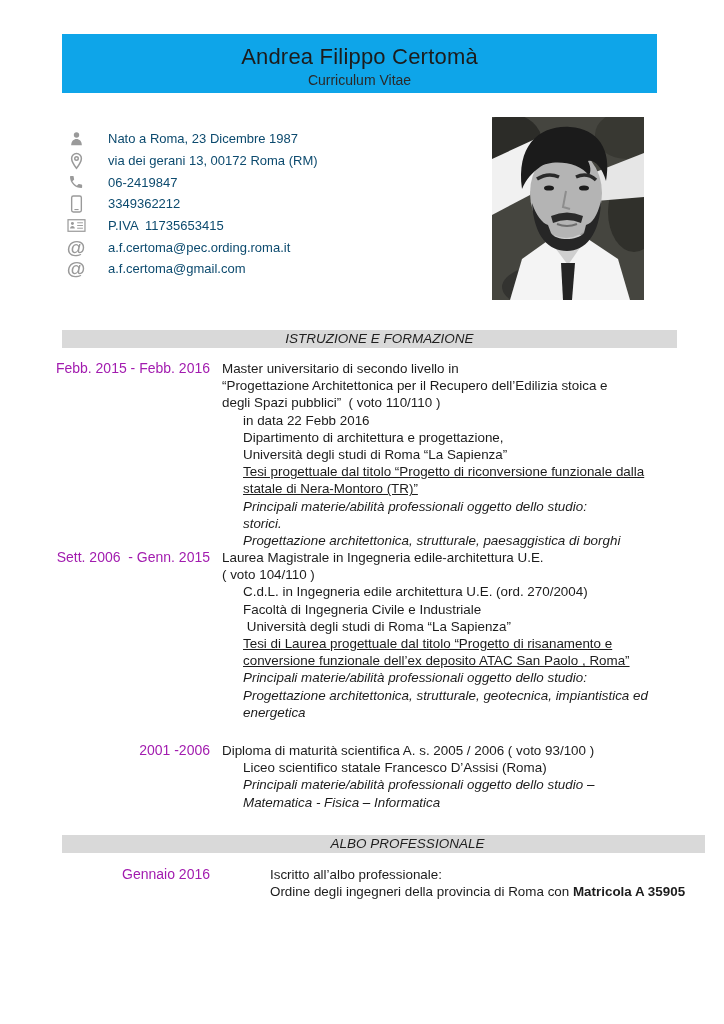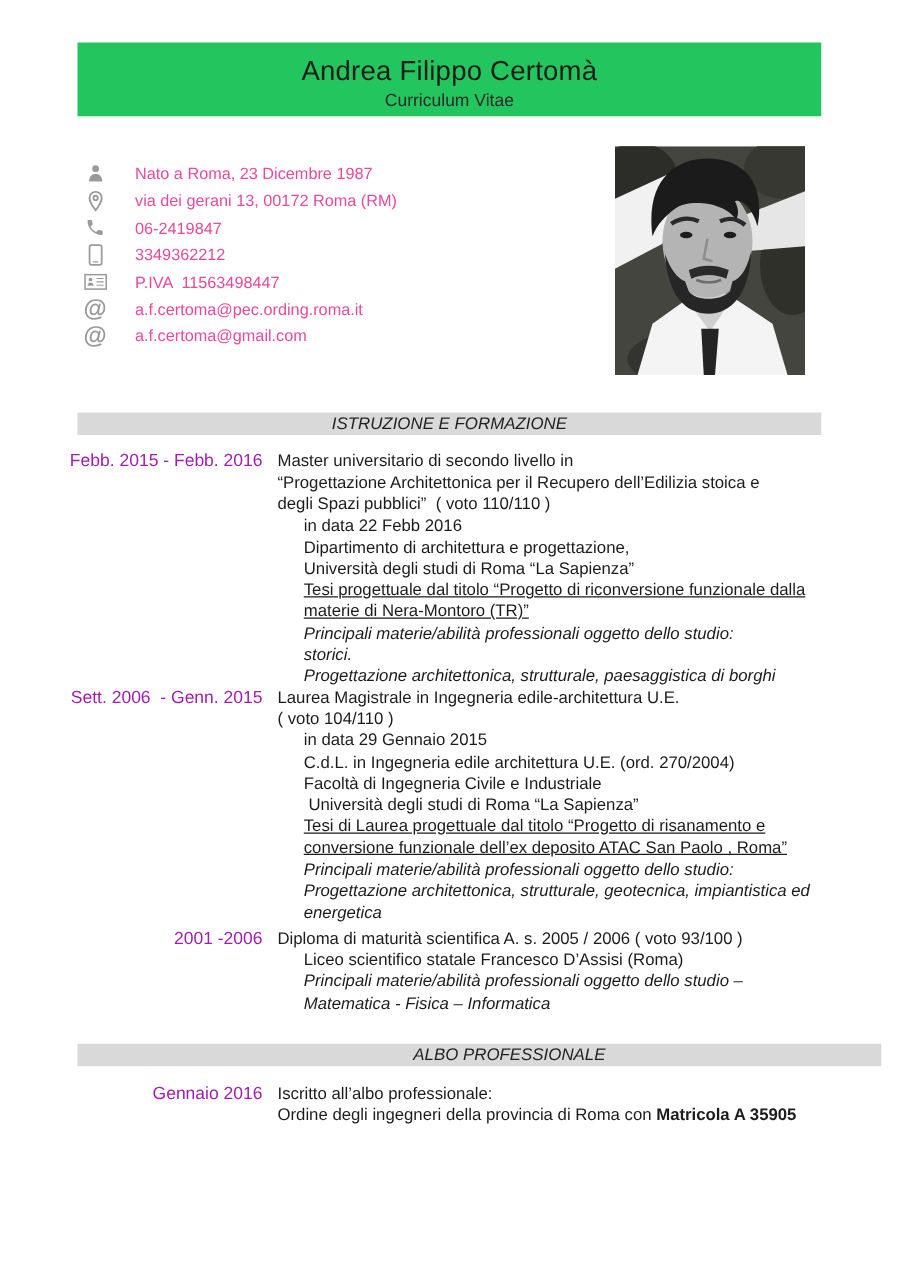--- a/index.html
+++ b/index.html
@@ -3,54 +3,54 @@
 <meta charset="utf-8">
 <style>
   html,body { margin:0; padding:0; background:#fff; }
   .page {
     position:relative; width:724px; height:1024px; background:#ffffff;
     font-family:"Liberation Sans","DejaVu Sans",sans-serif; color:#1c1c1c;
     overflow:hidden;
   }
   .titlebar {
     position:absolute; left:62px; top:34px; width:595px; height:59px;
-    background:#22c55e; text-align:center;
+    background:#0ea5e9; text-align:center;
   }
   .name { font-size:22px; padding-top:10px; letter-spacing:.2px; }
   .subtitle { font-size:14px; margin-top:2px; color:#2a2a2a; }
 
   .contact { position:absolute; left:63px; top:128px; }
   .contact-row { display:flex; align-items:center; height:21.7px; }
   .contact-icon { width:26px; display:flex; justify-content:center; align-items:center; color:#9a9a9a; }
   .at-glyph { font-size:19px; font-weight:600; color:#9a9a9a; line-height:1; }
-  .contact-text { font-size:13px; margin-left:19px; white-space:pre; color:#ec4899; }
+  .contact-text { font-size:13px; margin-left:19px; white-space:pre; color:#0c4a6e; }
 
   .photo { position:absolute; left:492px; top:117px; width:152px; height:183px; }
   .photo svg { display:block; }
 
   .bar {
     position:absolute; left:62px; width:595px; height:18px; background:#d9d9d9;
     font-style:italic; font-size:13.5px; text-align:center; line-height:18px; color:#1f1f1f;
   }
-  #edu-bar { top:330px; }
+  #edu-bar { top:330px;padding-left:20px; }
   #albo-bar { top:835px;padding-left:48px; }
 
   .entry { position:absolute; left:0; display:flex; }
   .entry .period { width:210px; text-align:right; font-size:14px; line-height:17.2px; white-space:pre; color:#a21caf; }
   .entry .body { margin-left:12px; width:450px; font-size:13.4px; }
   .line { line-height:17.2px; white-space:pre; }
   .indent { padding-left:21px; }
   .underline { text-decoration:underline; }
   .italic { font-style:italic; }
   .bold { font-weight:bold; }
 
   #entry-1 { top:360px; }
   #entry-2 { top:549px; }
   #entry-3 { top:742px; }
-  #albo-entry { top:866px; }
+  #albo-entry { top:866px;gap:48px; }
 </style>
 </head>
 <body>
 
 <div class="page">
 
   <div class="titlebar">
     <div class="name">Andrea Filippo Certomà</div>
     <div class="subtitle">Curriculum Vitae</div>
   </div>
@@ -100,21 +100,21 @@
       <span class="contact-icon">
         <svg width="19" height="15" viewBox="0 0 28 20" fill="none" stroke="#9a9a9a" stroke-width="1.8">
             <rect x="1.5" y="1.5" width="25" height="17"></rect>
             <circle cx="8" cy="7.2" r="2.2" fill="#9a9a9a" stroke="none"></circle>
             <path d="M4.5 14.5c0-2.6 1.7-3.8 3.5-3.8s3.5 1.2 3.5 3.8z" fill="#9a9a9a" stroke="none"></path>
             <line x1="15" y1="6" x2="23.5" y2="6" stroke-width="1.4"></line>
             <line x1="15" y1="10" x2="23.5" y2="10" stroke-width="1.4"></line>
             <line x1="15" y1="14" x2="23.5" y2="14" stroke-width="1.4"></line>
           </svg>
       </span>
-      <span class="contact-text">P.IVA  11563498447</span>
+      <span class="contact-text">P.IVA  11735653415</span>
     </div>
 
     <div class="contact-row">
       <span class="contact-icon at-glyph">@</span>
       <span class="contact-text">a.f.certoma@pec.ording.roma.it</span>
     </div>
 
     <div class="contact-row">
       <span class="contact-icon at-glyph">@</span>
       <span class="contact-text">a.f.certoma@gmail.com</span>
@@ -153,33 +153,32 @@
   <div class="entry" id="entry-1">
     <div class="period">Febb. 2015 - Febb. 2016</div>
     <div class="body">
       <div class="line">Master universitario di secondo livello in</div>
       <div class="line">“Progettazione Architettonica per il Recupero dell’Edilizia stoica e</div>
       <div class="line">degli Spazi pubblici”  ( voto 110/110 )</div>
       <div class="line indent">in data 22 Febb 2016</div>
       <div class="line indent">Dipartimento di architettura e progettazione,</div>
       <div class="line indent">Università degli studi di Roma “La Sapienza”</div>
       <div class="line indent underline">Tesi progettuale dal titolo “Progetto di riconversione funzionale dalla</div>
-      <div class="line indent underline">materie di Nera-Montoro (TR)”</div>
+      <div class="line indent underline">statale di Nera-Montoro (TR)”</div>
       <div class="line indent italic">Principali materie/abilità professionali oggetto dello studio:</div>
       <div class="line indent italic">storici.</div>
       <div class="line indent italic">Progettazione architettonica, strutturale, paesaggistica di borghi</div>
     </div>
   </div>
 
   <div class="entry" id="entry-2">
     <div class="period">Sett. 2006  - Genn. 2015</div>
     <div class="body">
       <div class="line">Laurea Magistrale in Ingegneria edile-architettura U.E.</div>
       <div class="line">( voto 104/110 )</div>
-      <div class="line indent">in data 29 Gennaio 2015</div>
       <div class="line indent">C.d.L. in Ingegneria edile architettura U.E. (ord. 270/2004)</div>
       <div class="line indent">Facoltà di Ingegneria Civile e Industriale</div>
       <div class="line indent"> Università degli studi di Roma “La Sapienza”</div>
       <div class="line indent underline">Tesi di Laurea progettuale dal titolo “Progetto di risanamento e</div>
       <div class="line indent underline">conversione funzionale dell’ex deposito ATAC San Paolo , Roma”</div>
       <div class="line indent italic">Principali materie/abilità professionali oggetto dello studio:</div>
       <div class="line indent italic">Progettazione architettonica, strutturale, geotecnica, impiantistica ed</div>
       <div class="line indent italic">energetica</div>
     </div>
   </div>

